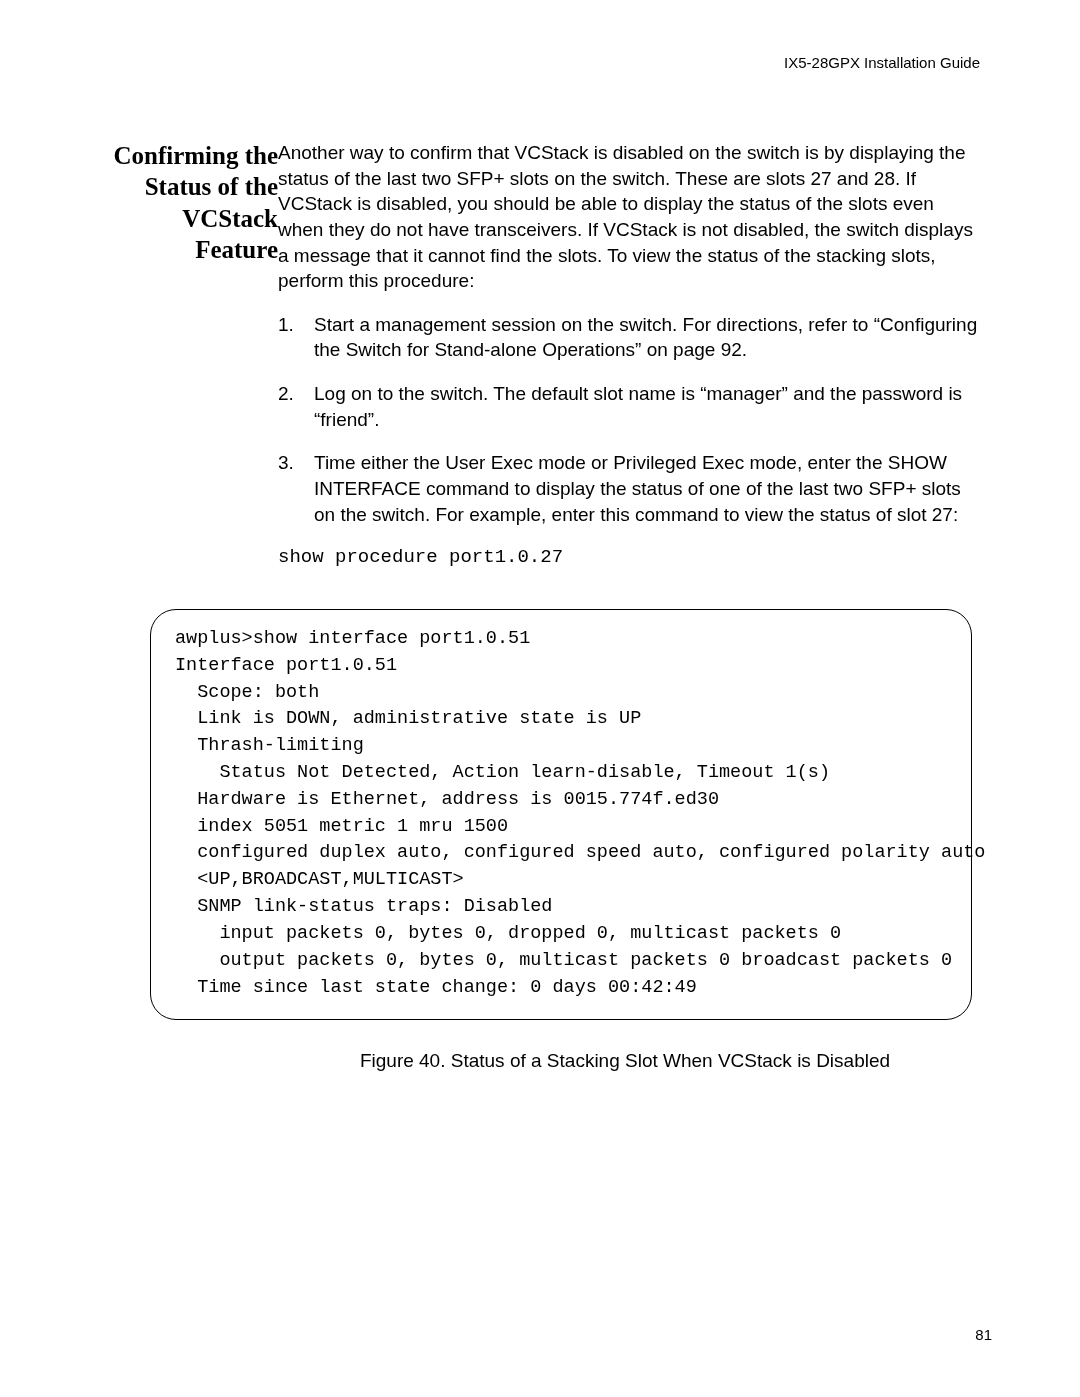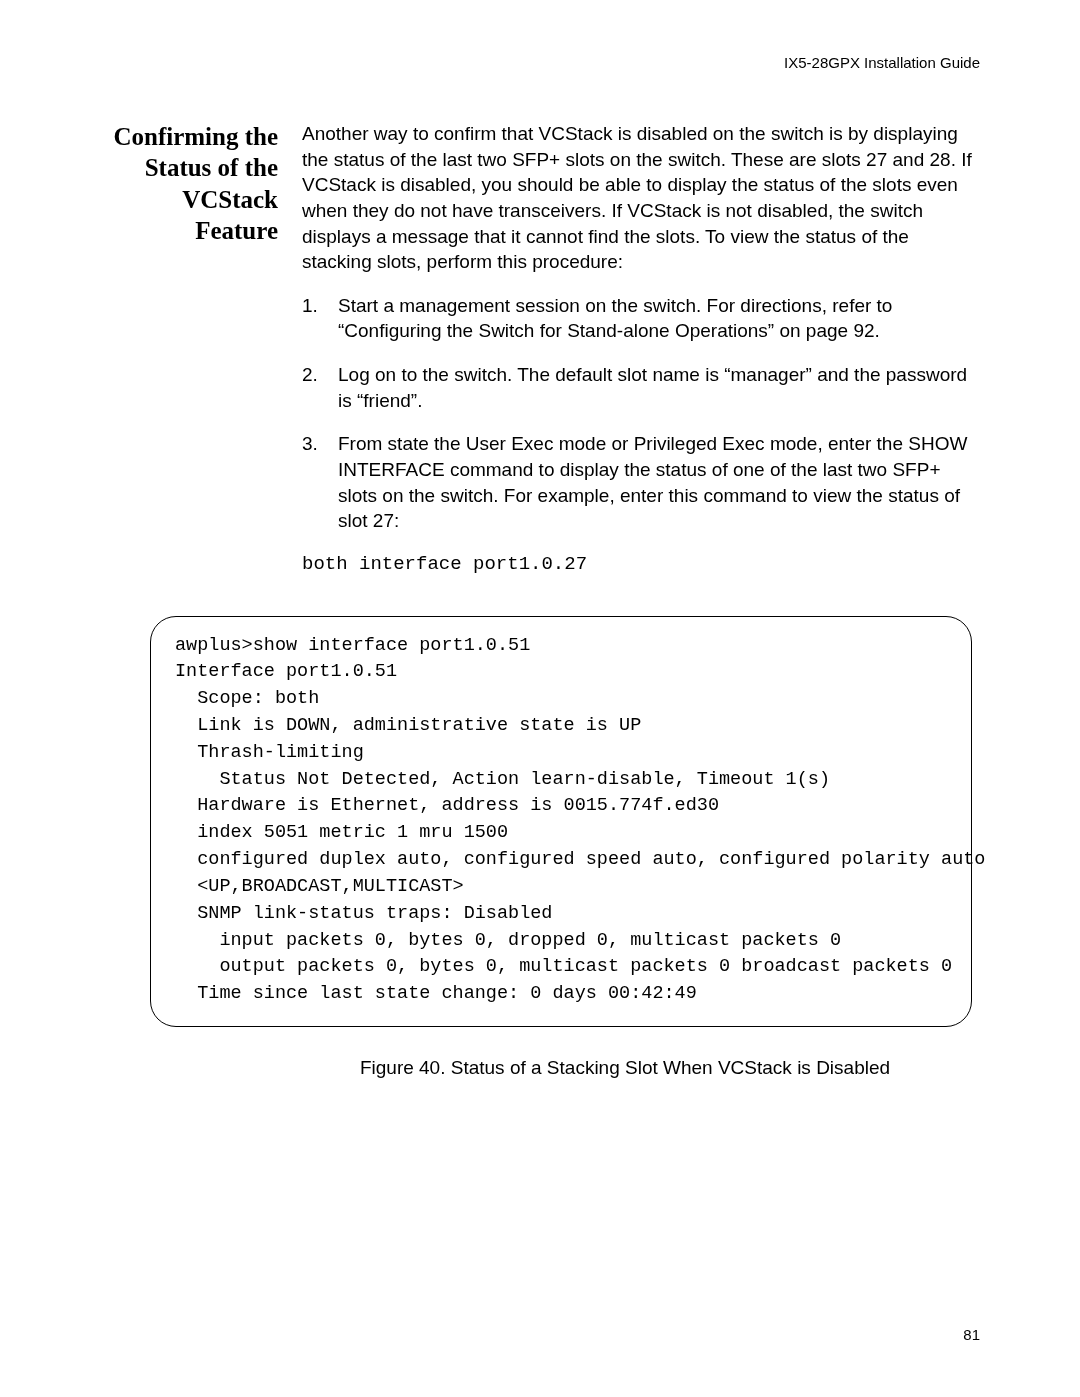--- a/index.html
+++ b/index.html
@@ -10,21 +10,21 @@
     position: relative;
     font-family: Arial, Helvetica, sans-serif;
     color: #000;
   }
   .page {
     padding: 54px 100px 0 100px;
   }
   .running-head {
     text-align: right;
     font-size: 15px;
-    margin-bottom: 50px;
+    margin-bottom: 69px;
     color: #000;
   }
   .two-col {
     display: flex;
     align-items: flex-start;
     margin-bottom: 18px;
   }
   .heading-col {
     width: 178px;
     flex: 0 0 178px;
@@ -33,21 +33,20 @@
   .section-heading {
     font-family: "Times New Roman", Times, serif;
     font-weight: bold;
     font-size: 25px;
     line-height: 1.25;
   }
   .body-col {
     flex: 1;
     font-size: 19px;
     line-height: 1.35;
-    margin-left: 24px;
   }
   .intro-para {
     margin-bottom: 18px;
   }
   .steps {
     list-style: none;
     margin: 0;
     padding: 0;
   }
   .steps li {
@@ -83,21 +82,21 @@
   }
   .figure-caption {
     text-align: center;
     font-size: 19px;
     margin-top: 30px;
     margin-left: 170px;
   }
   .page-number {
     position: absolute;
     bottom: 54px;
-    right: 100px;
+    right: 88px;
     font-size: 15px;
   }
 </style>
 </head>
 <body>
 
 <div class="page">
 
   <div class="running-head">IX5-28GPX Installation Guide</div>
 
@@ -112,25 +111,25 @@
         <li>
           <span class="step-num">1.</span>
           <span class="step-text">Start a management session on the switch. For directions, refer to “Configuring the Switch for Stand-alone Operations” on page 92.</span>
         </li>
         <li>
           <span class="step-num">2.</span>
           <span class="step-text">Log on to the switch. The default slot name is “manager” and the password is “friend”.</span>
         </li>
         <li>
           <span class="step-num">3.</span>
-          <span class="step-text">From state the User Exec mode or Privileged Exec mode, enter the SHOW INTERFACE command to display the status of one of the last two SFP+ slots on the switch. For example, enter this command to view the status of slot 27:</span>
+          <span class="step-text">Time either the User Exec mode or Privileged Exec mode, enter the SHOW INTERFACE command to display the status of one of the last two SFP+ slots on the switch. For example, enter this command to view the status of slot 27:</span>
         </li>
       </ol>
 
-      <div class="code-line">both interface port1.0.27</div>
+      <div class="code-line">show procedure port1.0.27</div>
 
     </div>
   </div>
 
   <div class="terminal-box">awplus&gt;show interface port1.0.51
 Interface port1.0.51
   Scope: both
   Link is DOWN, administrative state is UP
   Thrash-limiting
     Status Not Detected, Action learn-disable, Timeout 1(s)

